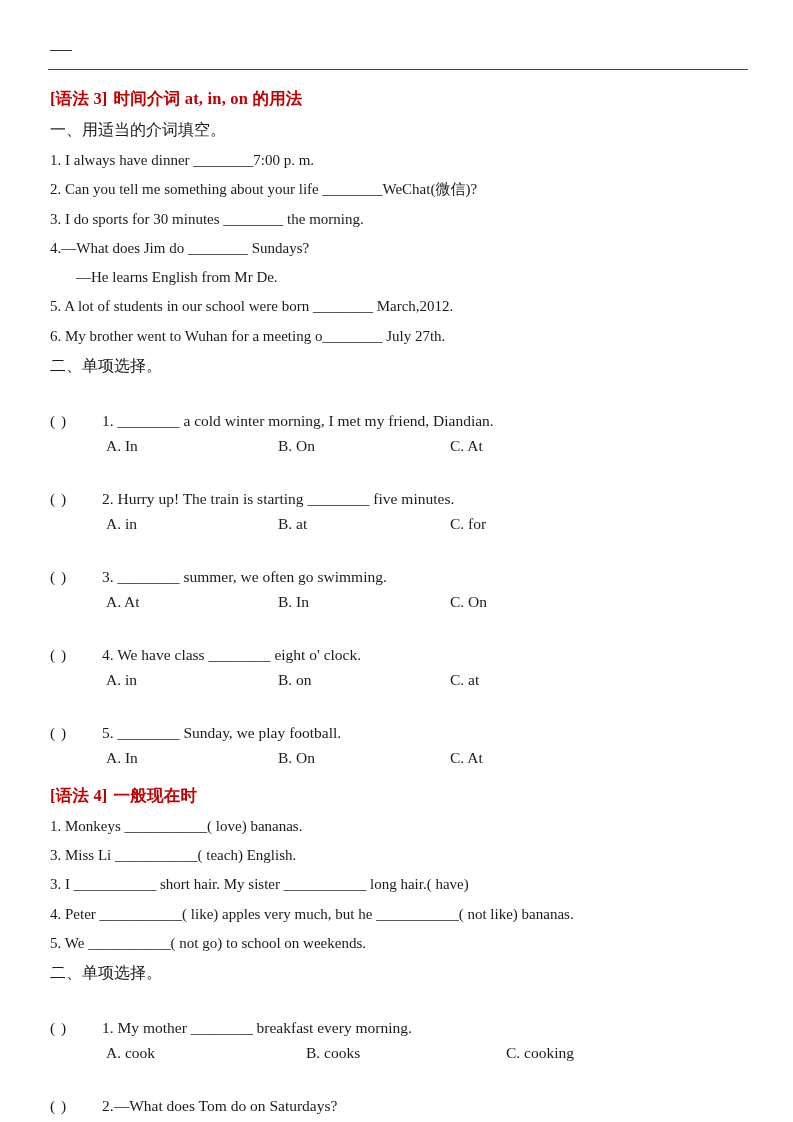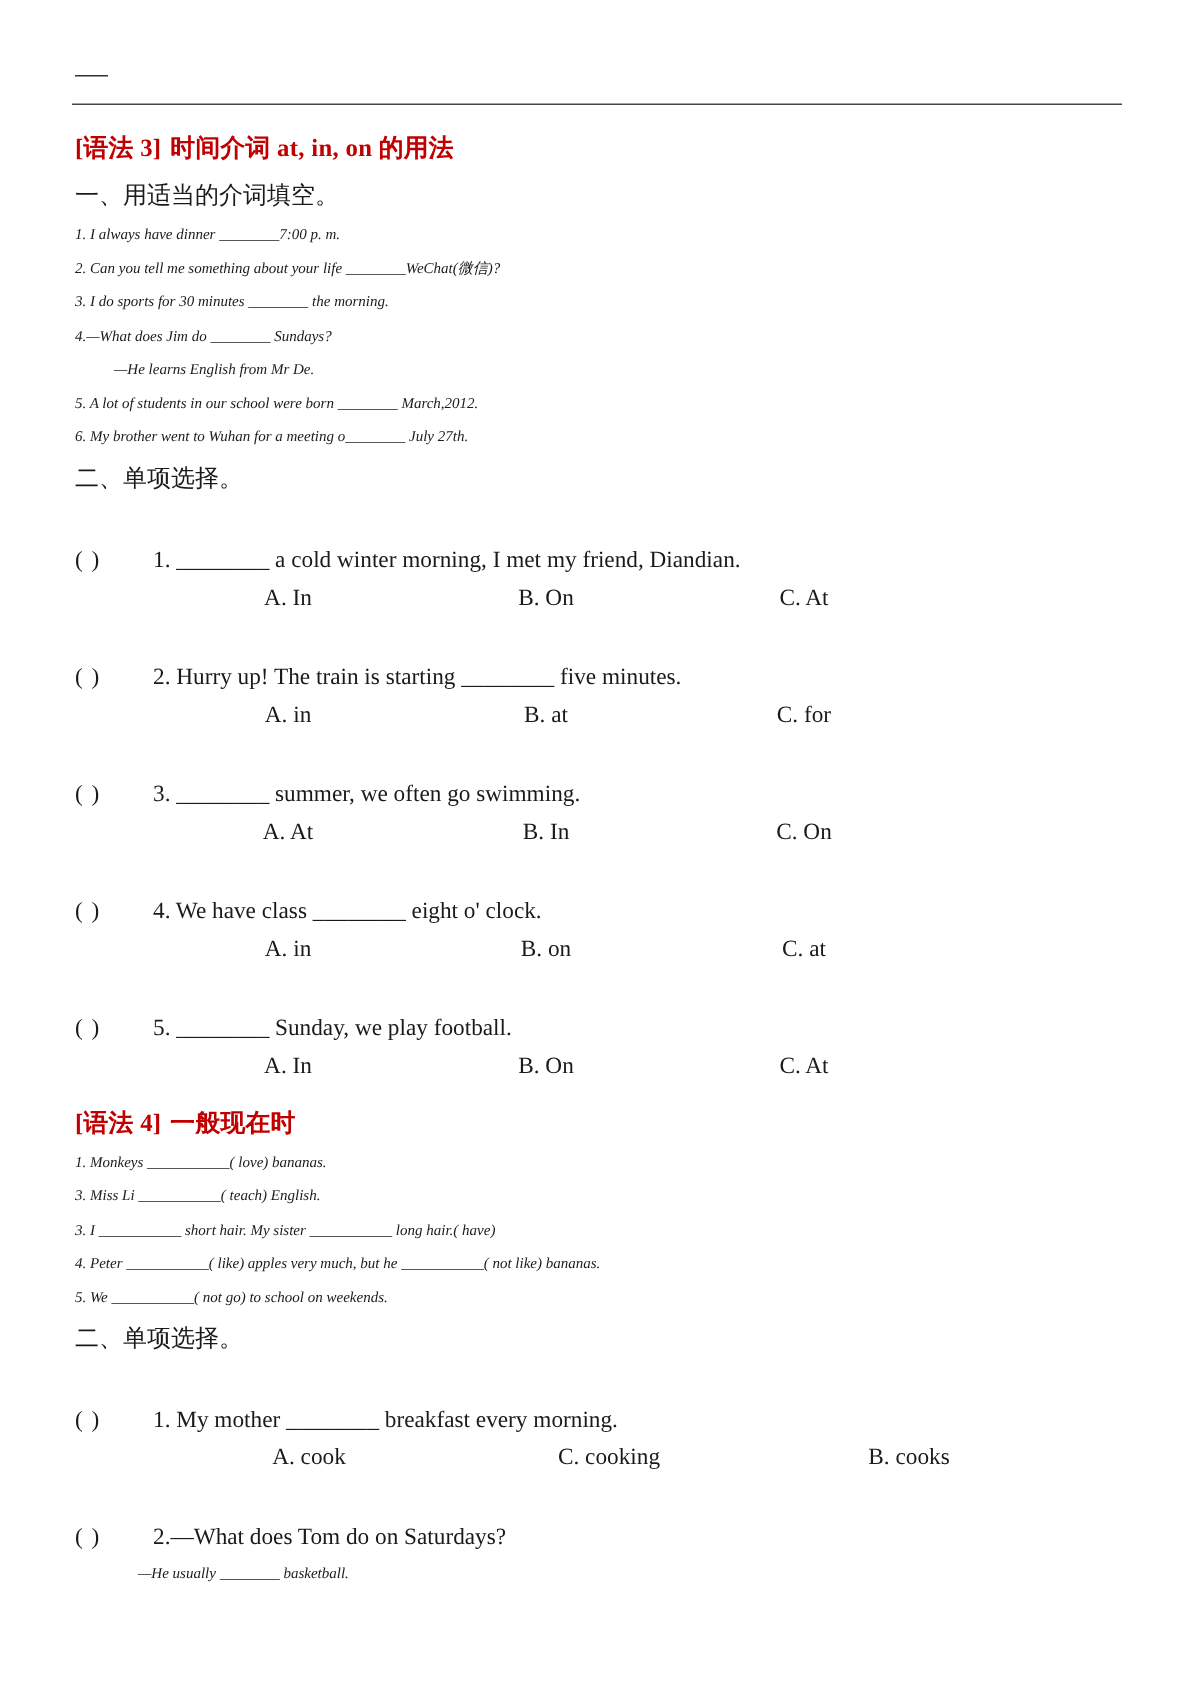--- a/index.html
+++ b/index.html
@@ -39,32 +39,30 @@
     margin: 18px 0 4px 2px;
     letter-spacing: 0.2px;
   }
   .section-title .tag { margin-right: 6px; }
   .sub-head {
     font-size: 16px;
     margin: 10px 0 2px 2px;
     font-weight: normal;
   }
   .q {
-    font-size: 10px;
+    font-size: 15px;
     margin: 9px 0 0 2px;
     line-height: 1.35;
-    font-style: italic;
   }
   .q.indent { margin-left: 28px; }
   .q.cont { margin-left: 44px; }
   .choices {
     display: flex;
     font-size: 15.5px;
     margin: 7px 0 0 58px;
-    text-align: center;
   }
   .choices .opt {
     width: 172px;
     flex: 0 0 auto;
   }
   .choices.wide .opt { width: 200px; }
   .mcq {
     display: flex;
     align-items: baseline;
     font-size: 15.5px;
@@ -163,22 +161,22 @@
   <div class="q">5. We ___________( not go) to school on weekends.</div>
 
   <div class="sub-head">二、单项选择。</div>
 
   <div class="mcq">
     <span class="paren">(        )</span>
     <span class="body">1. My mother ________ breakfast every morning.</span>
   </div>
   <div class="choices wide">
     <span class="opt">A. cook</span>
+    <span class="opt">B. cooks</span>
     <span class="opt">C. cooking</span>
-    <span class="opt">B. cooks</span>
   </div>
 
   <div class="mcq">
     <span class="paren">(        )</span>
     <span class="body">2.—What does Tom do on Saturdays?</span>
   </div>
   <div class="q cont">—He usually ________ basketball.</div>
 
 </div>
 

